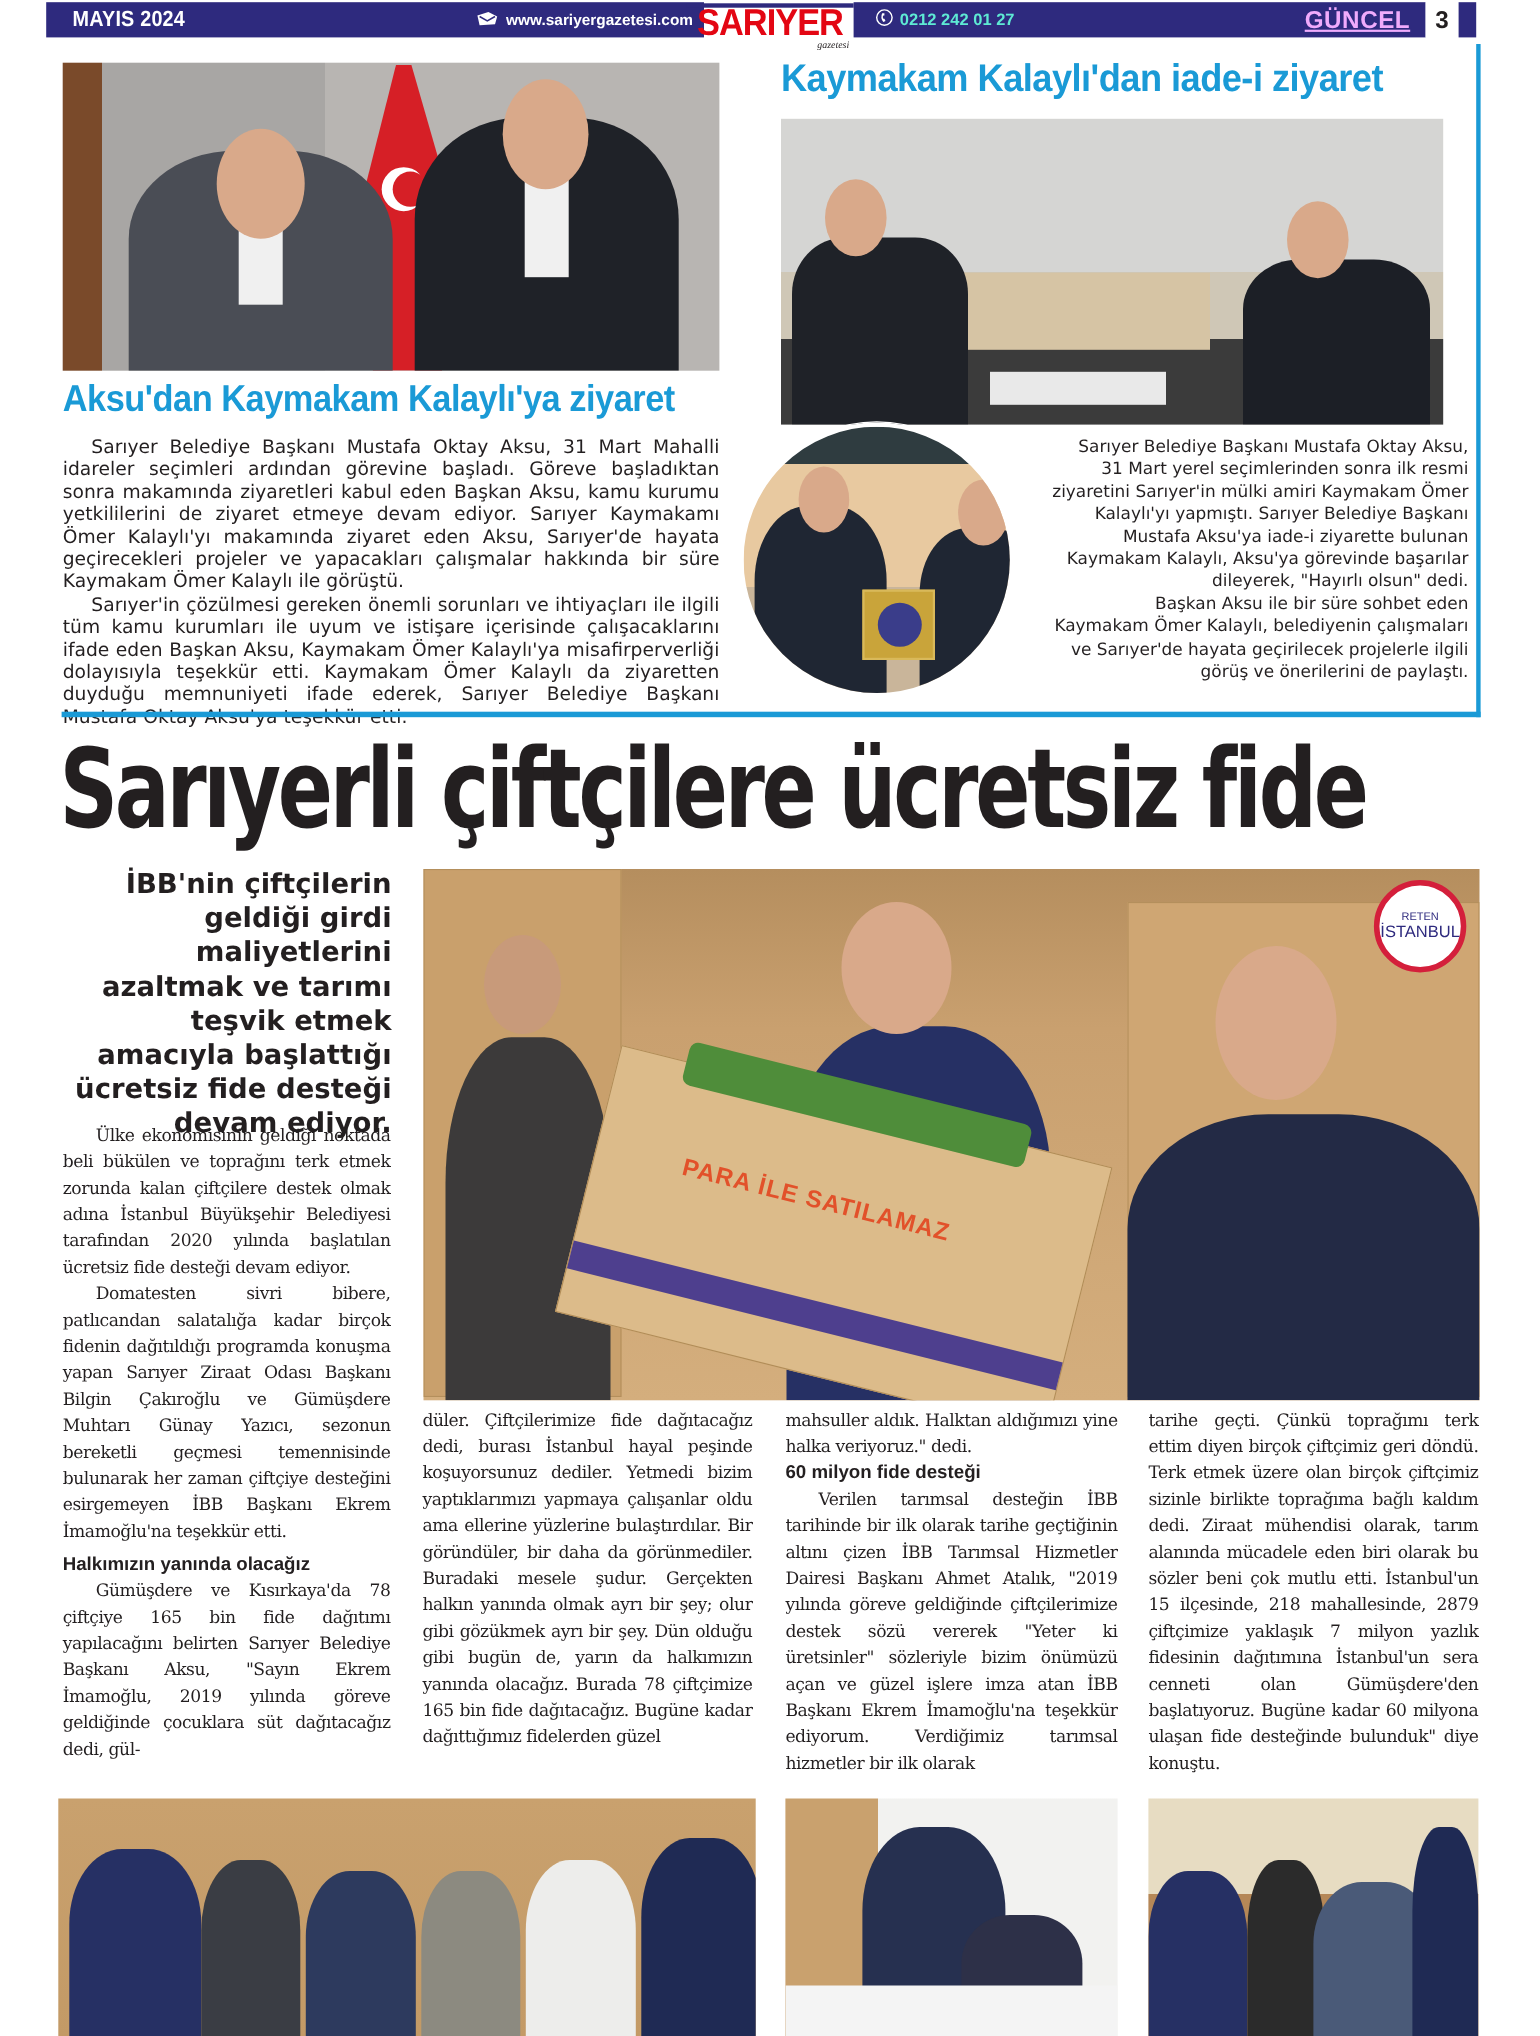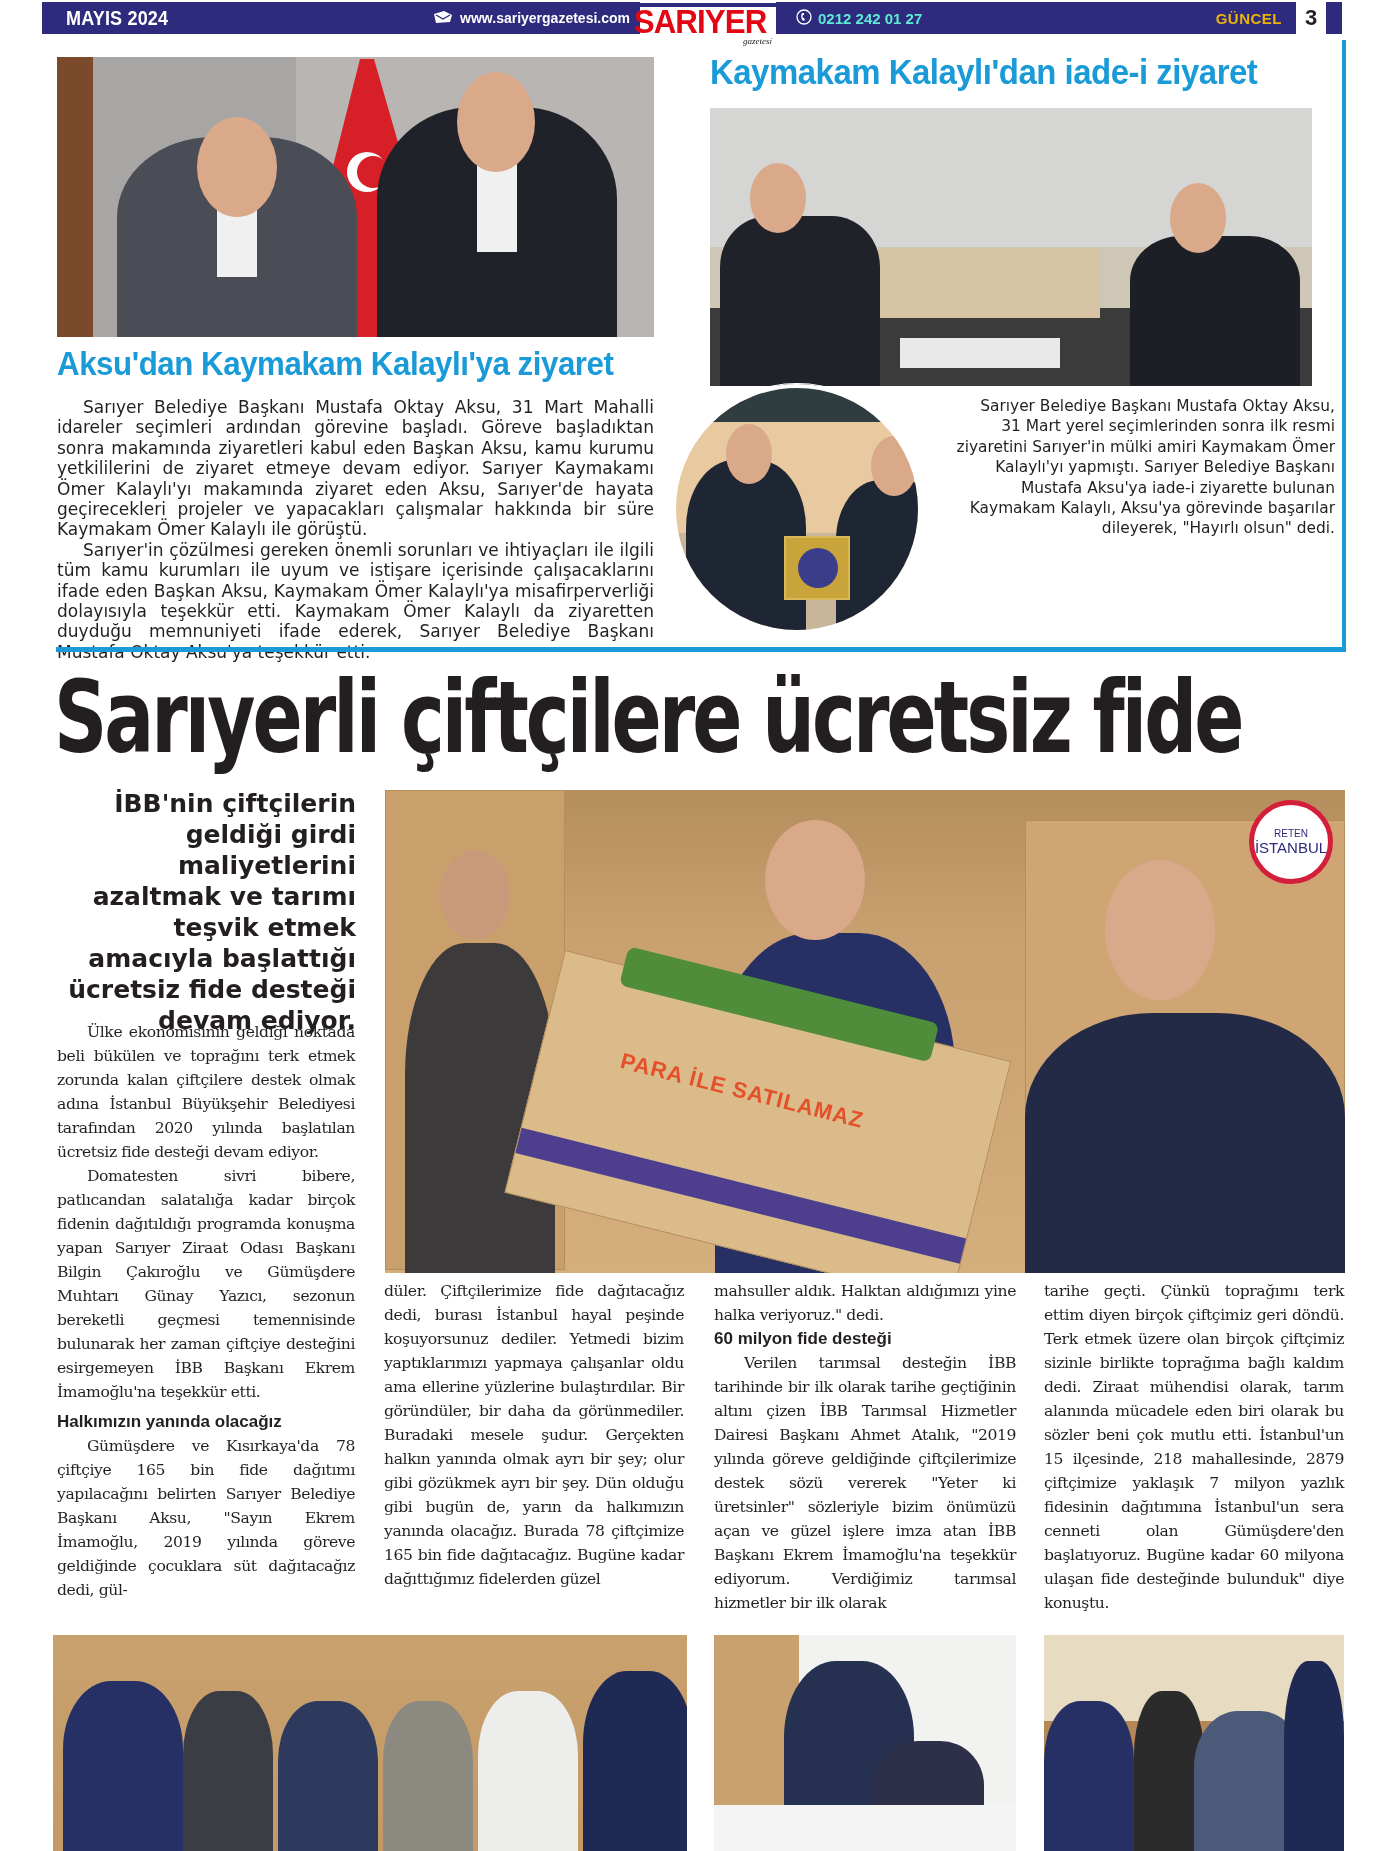--- a/index.html
+++ b/index.html
@@ -6,21 +6,21 @@
   html, body { width: 1400px; height: 1851px; background: #ffffff; overflow: hidden; }
   body { position: relative; font-family: "Liberation Sans", sans-serif; color: #231f20; }
 
   
   .hdr { position: absolute; top: 2px; height: 32px; background: #2e2a7e; display: flex; align-items: center; }
   .hdr-left { left: 42px; width: 598px; padding-left: 24px; justify-content: space-between; padding-right: 10px; }
   .hdr-right { left: 776px; width: 520px; padding-left: 20px; justify-content: space-between; padding-right: 14px; }
   .hdr-date { color: #fff; font-weight: bold; font-size: 20px; letter-spacing: 0.2px; font-family: "Liberation Sans", sans-serif; transform: scaleX(0.9); transform-origin: left center; }
   .hdr-web { color: #fff; font-size: 14px; font-weight: bold; display: flex; align-items: center; gap: 6px; }
   .hdr-phone { color: #5eead4; font-size: 15px; font-weight: bold; display: flex; align-items: center; gap: 6px; }
-  .hdr-section { color: #eab308; font-size: 15px; font-weight: bold; letter-spacing: 0.5px; }
+  .hdr-section { color: #f0abfc; font-size: 22px; font-weight: bold; letter-spacing: 0.5px; text-decoration: underline; }
   .page-num { position: absolute; left: 1296px; top: 2px; width: 30px; height: 32px; background: #fff; color: #231f20; font-weight: bold; font-size: 22px; display: flex; align-items: center; justify-content: center; }
   .hdr-tail { position: absolute; left: 1326px; top: 2px; width: 16px; height: 32px; background: #2e2a7e; }
   .logo { position: absolute; left: 624px; top: 0px; width: 152px; height: 46px; }
   .logo-bar { position: absolute; top: 3px; left: 0; width: 152px; height: 4px; background: #2e2a7e; }
   .logo-text { position: absolute; top: 4px; left: 0; width: 152px; text-align: center; color: #e30613; font-weight: bold; font-size: 34px; line-height: 34px; letter-spacing: -1px; font-family: "Liberation Sans", sans-serif; transform: scaleX(0.92); }
   .logo-sub { position: absolute; top: 36px; right: 4px; font-size: 9px; font-style: italic; color: #231f20; font-family: "Liberation Serif", serif; }
 
   
   .photo { position: absolute; overflow: hidden; }
   .ph-top-left { left: 57px; top: 57px; width: 597px; height: 280px; background: linear-gradient(90deg,#7a4a2a 0 6%,#a8a6a4 6% 40%,#b8b5b2 40% 100%); }
@@ -144,20 +144,21 @@
 <div class="blue-rule-v"></div>
 <div class="photo ph-circle">
   <div class="suit" style="left:10px;width:120px;height:170px;background:#1f2633;"></div>
   <div class="head" style="left:50px;top:36px;width:46px;height:60px;"></div>
   <div class="suit" style="left:160px;width:110px;height:150px;background:#1f2633;"></div>
   <div class="head" style="left:195px;top:48px;width:46px;height:60px;"></div>
   <div class="frame"></div>
 </div>
 <div class="txt-sans a2">
   <p>Sarıyer Belediye Başkanı Mustafa Oktay Aksu, 31 Mart yerel seçimlerinden sonra ilk resmi ziyaretini Sarıyer'in mülki amiri Kaymakam Ömer Kalaylı'yı yapmıştı. Sarıyer Belediye Başkanı Mustafa Aksu'ya iade-i ziyarette bulunan Kaymakam Kalaylı, Aksu'ya görevinde başarılar dileyerek, "Hayırlı olsun" dedi.</p>
+  <p>Başkan Aksu ile bir süre sohbet eden Kaymakam Ömer Kalaylı, belediyenin çalışmaları ve Sarıyer'de hayata geçirilecek projelerle ilgili görüş ve önerilerini de paylaştı.</p>
 </div>
 <div class="blue-rule-h"></div>
 
 <div class="main-title">Sarıyerli çiftçilere ücretsiz fide</div>
 
 <div class="deck">İBB'nin çiftçilerin geldiği girdi maliyetlerini azaltmak ve tarımı teşvik etmek amacıyla başlattığı ücretsiz fide desteği devam ediyor.</div>
 
 <div class="photo ph-main">
   <div class="box" style="left:0;top:0;width:180px;height:480px;background:#c9a06c;"></div>
   <div class="box" style="left:640px;top:30px;width:320px;height:450px;background:#cfa673;"></div>

